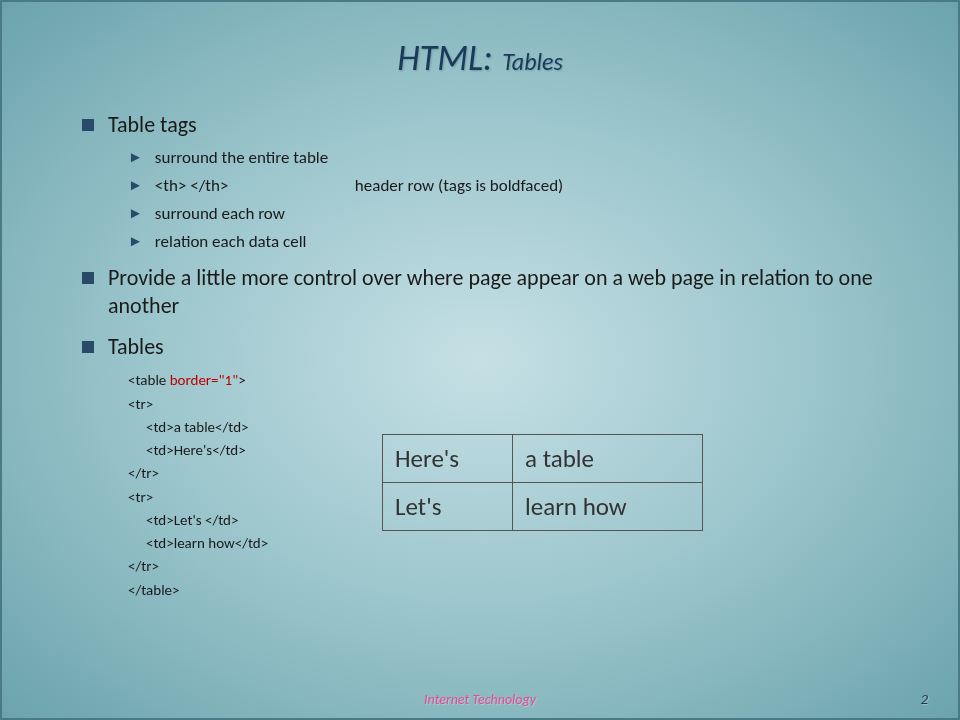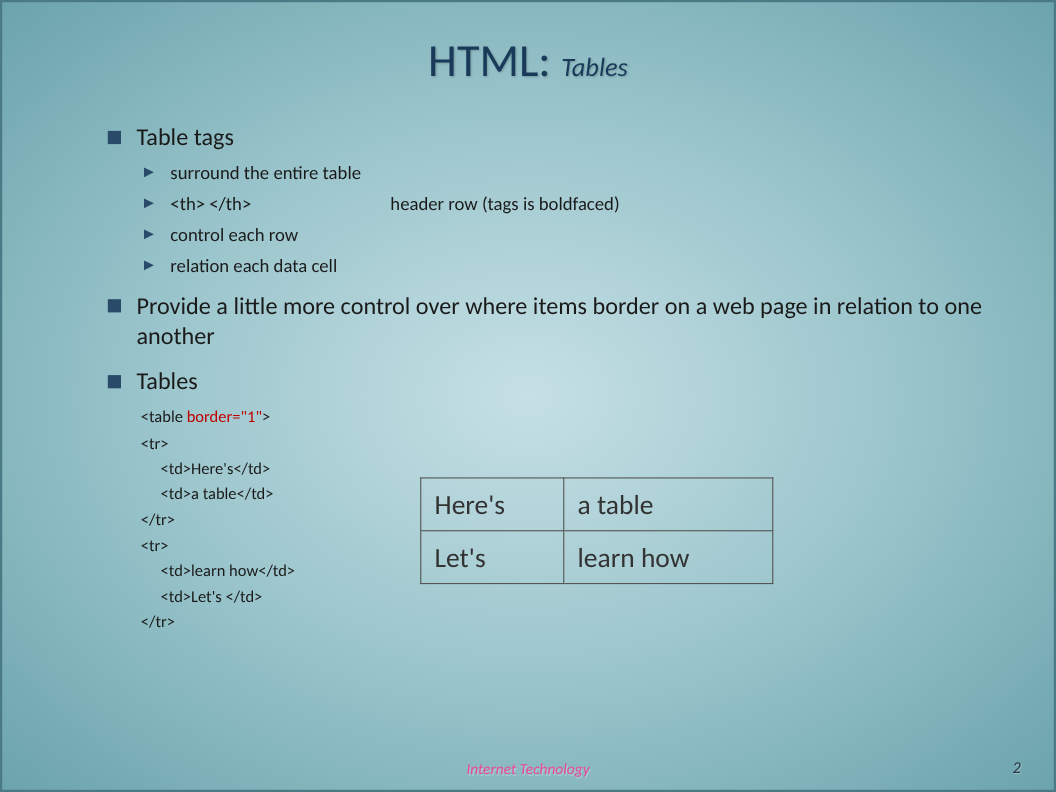--- a/index.html
+++ b/index.html
@@ -13,31 +13,31 @@
     overflow: hidden;
   }
   .slide-title {
     text-align: center;
     padding-top: 28px;
     font-size: 42px;
     color: #1a3a5a;
     font-weight: 400;
     text-shadow: 1px 1px 2px rgba(0,0,0,0.2);
   }
-  .slide-title .main { font-size: 42px; }
+  .slide-title .main { font-size: 36px; font-style: italic; }
   .slide-title .sub { font-style: italic; font-size: 24px; }
   .content {
     padding: 18px 60px 0 80px;
     font-size: 20px;
     color: #1a1a1a;
   }
   .bullet-1 {
     display: flex;
     align-items: flex-start;
-    margin: 12px 0 6px 16px;
+    margin: 12px 0 6px 0;
   }
   .bullet-1 .marker {
     width: 12px;
     height: 12px;
     background: #2a4a6a;
     margin-top: 8px;
     margin-right: 14px;
     flex-shrink: 0;
   }
   .bullet-1 .text { font-size: 22px; line-height: 1.3; }
@@ -122,48 +122,49 @@
       <span class="marker">►</span>
       <span class="desc">surround the entire table</span>
     </div>
     <div class="bullet-2">
       <span class="marker">►</span>
       <span class="tag">&lt;th&gt; &lt;/th&gt;</span>
       <span class="desc">header row (tags is boldfaced)</span>
     </div>
     <div class="bullet-2">
       <span class="marker">►</span>
-      <span class="desc">control each row</span>
+      <span class="desc">surround each row</span>
     </div>
     <div class="bullet-2">
       <span class="marker">►</span>
       <span class="desc">relation each data cell</span>
     </div>
   </div>
 
   <div class="bullet-1">
     <div class="marker"></div>
-    <div class="text">Provide a little more control over where items border on a web page in relation to one another</div>
+    <div class="text">Provide a little more control over where page appear on a web page in relation to one another</div>
   </div>
 
   <div class="bullet-1">
     <div class="marker"></div>
     <div class="text">Tables</div>
   </div>
 
   <div class="code-block">
     <div><span>&lt;table </span><span class="red">border="1"</span><span>&gt;</span></div>
     <div>&lt;tr&gt;</div>
+    <div class="ind1"><span>&lt;td&gt;</span><span>a table</span><span>&lt;/td&gt;</span></div>
     <div class="ind1"><span>&lt;td&gt;</span><span>Here's</span><span>&lt;/td&gt;</span></div>
-    <div class="ind1"><span>&lt;td&gt;</span><span>a table</span><span>&lt;/td&gt;</span></div>
     <div>&lt;/tr&gt;</div>
     <div>&lt;tr&gt;</div>
+    <div class="ind1"><span>&lt;td&gt;</span><span>Let's </span><span>&lt;/td&gt;</span></div>
     <div class="ind1"><span>&lt;td&gt;</span><span>learn how</span><span>&lt;/td&gt;</span></div>
-    <div class="ind1"><span>&lt;td&gt;</span><span>Let's </span><span>&lt;/td&gt;</span></div>
     <div>&lt;/tr&gt;</div>
+    <div>&lt;/table&gt;</div>
   </div>
 
 </div>
 
 <table class="example-table">
   <tbody>
       <tr>
     <td>Here's</td>
     <td>a table</td>
   </tr>

